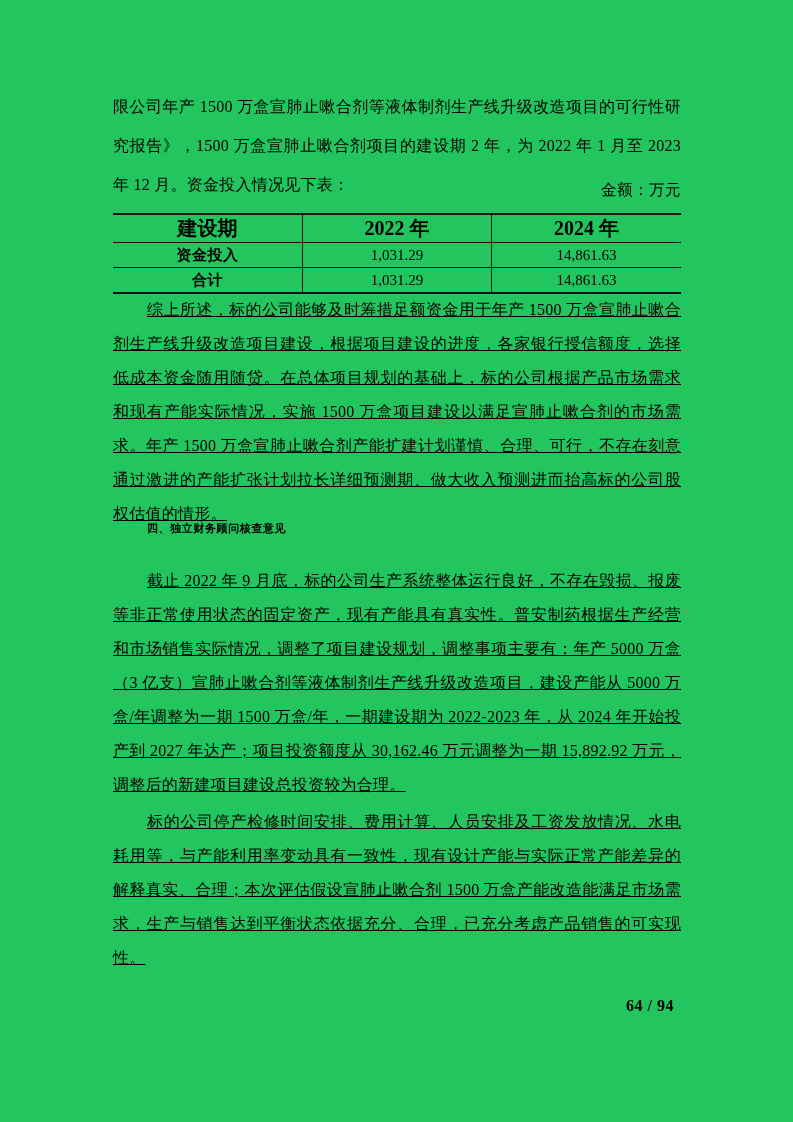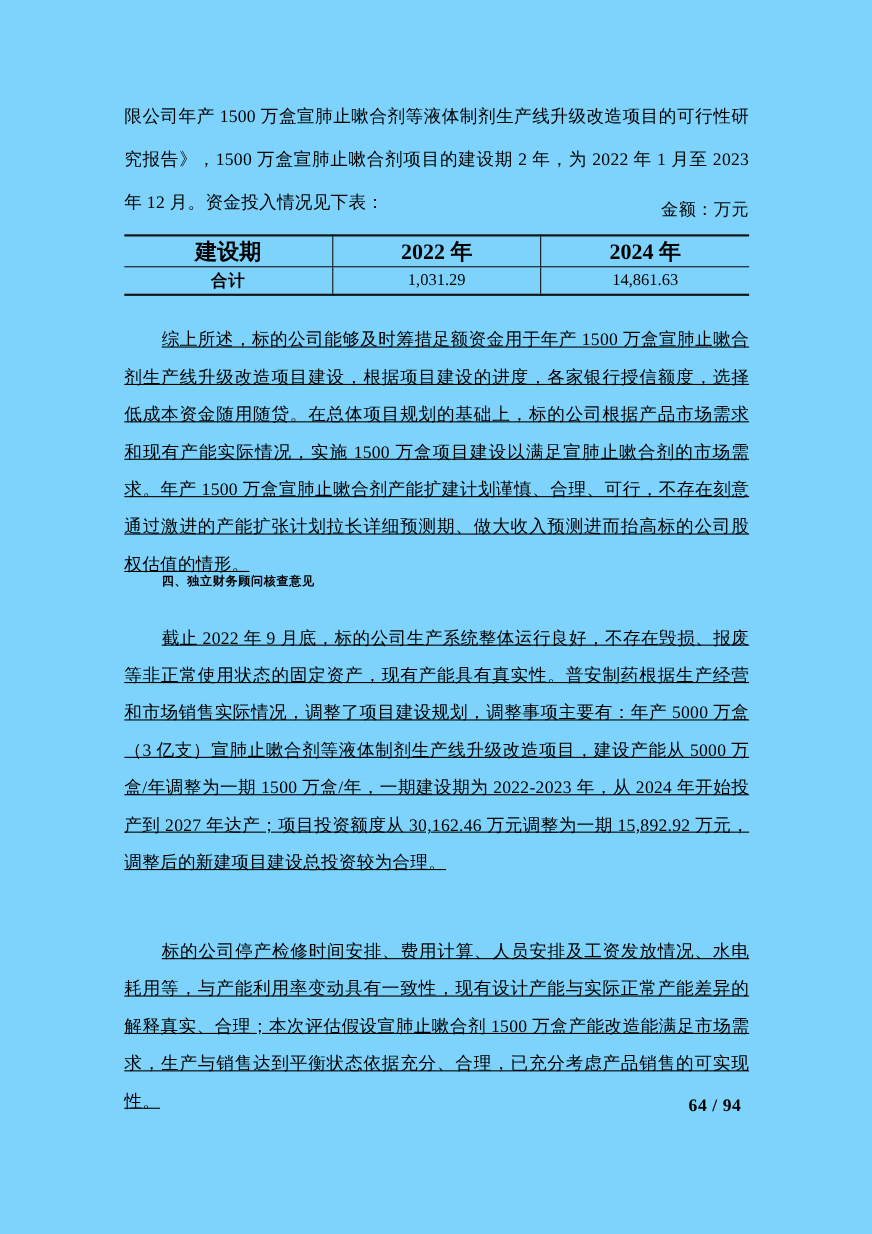--- a/index.html
+++ b/index.html
@@ -1,19 +1,19 @@
 <!DOCTYPE html>
 <html><head>
 <meta charset="utf-8">
 <style>
   html,body{margin:0;padding:0;background:#ffffff;}
   .page{
     position:relative;
     width:793px;height:1122px;
-    background:#7dd3fc;
+    background:#22c55e;
     font-family:"Liberation Serif","DejaVu Serif",serif;
     color:#000;
     overflow:hidden;
   }
   .para{
     position:absolute;
     left:113px;width:568px;
     font-size:16px;
     letter-spacing:0.25px;
     text-align:justify;
@@ -92,31 +92,36 @@
   <table class="inv">
     <thead>
       <tr>
         <th>建设期</th>
         <th>2022 年</th>
         <th>2024 年</th>
       </tr>
     </thead>
     <tbody>
       <tr>
+        <td class="lbl">资金投入</td>
+        <td>1,031.29</td>
+        <td>14,861.63</td>
+      </tr>
+      <tr>
         <td class="lbl">合计</td>
         <td>1,031.29</td>
         <td>14,861.63</td>
       </tr>
     </tbody>
   </table>
 
   <div class="para indent" style="top:293px;">综上所述，标的公司能够及时筹措足额资金用于年产 1500 万盒宣肺止嗽合剂生产线升级改造项目建设，根据项目建设的进度，各家银行授信额度，选择低成本资金随用随贷。在总体项目规划的基础上，标的公司根据产品市场需求和现有产能实际情况，实施 1500 万盒项目建设以满足宣肺止嗽合剂的市场需求。年产 1500 万盒宣肺止嗽合剂产能扩建计划谨慎、合理、可行，不存在刻意通过激进的产能扩张计划拉长详细预测期、做大收入预测进而抬高标的公司股权估值的情形。</div>
 
   <div class="section-heading">四、独立财务顾问核查意见</div>
 
   <div class="para indent" style="top:564px;">截止 2022 年 9 月底，标的公司生产系统整体运行良好，不存在毁损、报废等非正常使用状态的固定资产，现有产能具有真实性。普安制药根据生产经营和市场销售实际情况，调整了项目建设规划，调整事项主要有：年产 5000 万盒（3 亿支）宣肺止嗽合剂等液体制剂生产线升级改造项目，建设产能从 5000 万盒/年调整为一期 1500 万盒/年，一期建设期为 2022-2023 年，从 2024 年开始投产到 2027 年达产；项目投资额度从 30,162.46 万元调整为一期 15,892.92 万元，调整后的新建项目建设总投资较为合理。</div>
 
-  <div class="para indent" style="top:849px;">标的公司停产检修时间安排、费用计算、人员安排及工资发放情况、水电耗用等，与产能利用率变动具有一致性，现有设计产能与实际正常产能差异的解释真实、合理；本次评估假设宣肺止嗽合剂 1500 万盒产能改造能满足市场需求，生产与销售达到平衡状态依据充分、合理，已充分考虑产品销售的可实现性。</div>
+  <div class="para indent" style="top:805px;">标的公司停产检修时间安排、费用计算、人员安排及工资发放情况、水电耗用等，与产能利用率变动具有一致性，现有设计产能与实际正常产能差异的解释真实、合理；本次评估假设宣肺止嗽合剂 1500 万盒产能改造能满足市场需求，生产与销售达到平衡状态依据充分、合理，已充分考虑产品销售的可实现性。</div>
 
 
   <div class="page-number">64 / 94</div>
 
 </div>
 
 </body></html>

